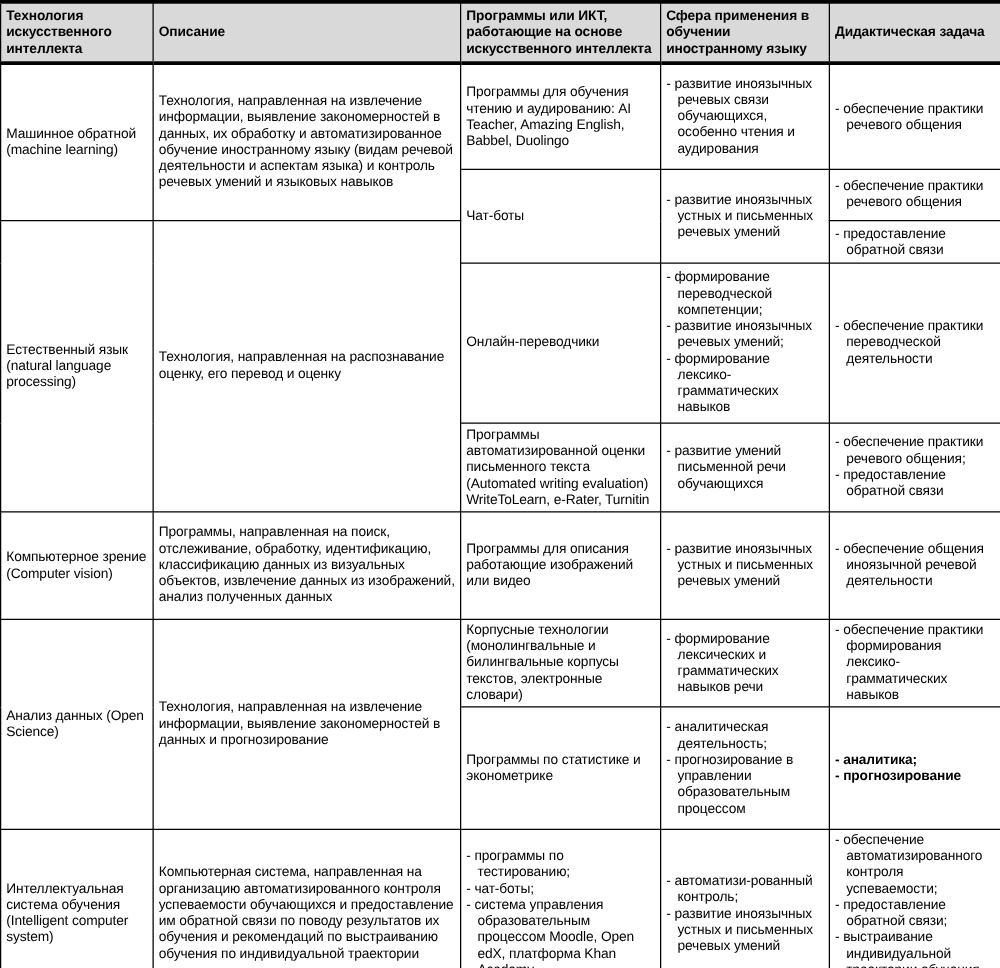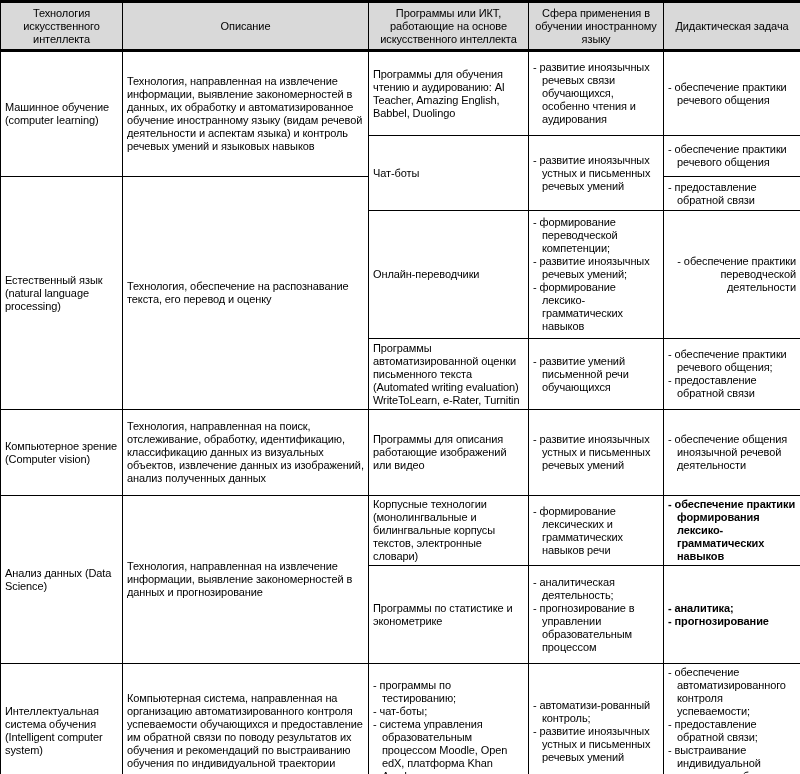--- a/index.html
+++ b/index.html
@@ -24,35 +24,35 @@
   col.c5 { width: 137px; }
   th, td {
     border: 1px solid #000;
     padding: 2px 4px;
     vertical-align: middle;
     overflow: hidden;
     word-wrap: break-word;
   }
   thead th {
     background: #d9d9d9;
-    font-weight: normal;
-    text-align: center;
+    font-weight: bold;
+    text-align: left;
     border-bottom: 3px solid #000;
     height: 42px;
   }
   td { text-align: left; background: #ffffff; }
   .li { padding-left: 9px; text-indent: -9px; margin: 0; }
   
   .h-r1 { height: 79px; }
   .h-r2 { height: 36px; }
   .h-r3 { height: 29px; }
-  .h-r4 { height: 123px; text-align: right; }
+  .h-r4 { height: 123px; }
   .h-r5 { height: 66px; margin-left: 13px; }
   .h-r6 { height: 81px; }
-  .h-r7 { height: 61px; font-weight: bold; }
+  .h-r7 { height: 61px; }
   .h-r8 { height: 93px; font-weight: bold; }
   .h-r9 { height: 120px; }
 </style>
 </head>
 <body>
 
 <div class="wrap">
 <table class="ai-table">
   <colgroup>
         <col class="c1">
@@ -66,21 +66,21 @@
       <th>Технология искусственного интеллекта</th>
       <th>Описание</th>
       <th>Программы или ИКТ, работающие на основе искусственного интеллекта</th>
       <th>Сфера применения в обучении иностранному языку</th>
       <th>Дидактическая задача</th>
     </tr>
   </thead>
   <tbody>
 
     <tr>
-      <td rowspan="2">Машинное обучение (computer learning)</td>
+      <td rowspan="2">Машинное обратной (machine learning)</td>
       <td rowspan="2">Технология, направленная на извлечение информации, выявление закономерностей в данных, их обработку и автоматизированное обучение иностранному языку (видам речевой деятельности и аспектам языка) и контроль речевых умений и языковых навыков</td>
       <td>Программы для обучения чтению и аудированию: AI Teacher, Amazing English, Babbel, Duolingo</td>
       <td>
         <div class="li">- развитие иноязычных речевых связи обучающихся, особенно чтения и аудирования</div>
       </td>
       <td class="h-r1">
         <div class="li">- обеспечение практики речевого общения</div>
       </td>
     </tr>
 
@@ -89,21 +89,21 @@
       <td rowspan="2">
         <div class="li">- развитие иноязычных устных и письменных речевых умений</div>
       </td>
       <td class="h-r2">
         <div class="li">- обеспечение практики речевого общения</div>
       </td>
     </tr>
 
     <tr>
       <td rowspan="3">Естественный язык (natural language processing)</td>
-      <td rowspan="3">Технология, обеспечение на распознавание текста, его перевод и оценку</td>
+      <td rowspan="3">Технология, направленная на распознавание оценку, его перевод и оценку</td>
       <td class="h-r3">
         <div class="li">- предоставление обратной связи</div>
       </td>
     </tr>
 
     <tr>
       <td>Онлайн-переводчики</td>
       <td>
         <div class="li">- формирование переводческой компетенции;</div>
         <div class="li">- развитие иноязычных речевых умений;</div>
@@ -120,32 +120,32 @@
         <div class="li">- развитие умений письменной речи обучающихся</div>
       </td>
       <td class="h-r5">
         <div class="li">- обеспечение практики речевого общения;</div>
         <div class="li">- предоставление обратной связи</div>
       </td>
     </tr>
 
     <tr>
       <td>Компьютерное зрение (Computer vision)</td>
-      <td>Технология, направленная на поиск, отслеживание, обработку, идентификацию, классификацию данных из визуальных объектов, извлечение данных из изображений, анализ полученных данных</td>
+      <td>Программы, направленная на поиск, отслеживание, обработку, идентификацию, классификацию данных из визуальных объектов, извлечение данных из изображений, анализ полученных данных</td>
       <td>Программы для описания работающие изображений или видео</td>
       <td>
         <div class="li">- развитие иноязычных устных и письменных речевых умений</div>
       </td>
       <td class="h-r6">
         <div class="li">- обеспечение общения иноязычной речевой деятельности</div>
       </td>
     </tr>
 
     <tr>
-      <td rowspan="2">Анализ данных (Data Science)</td>
+      <td rowspan="2">Анализ данных (Open Science)</td>
       <td rowspan="2">Технология, направленная на извлечение информации, выявление закономерностей в данных и прогнозирование</td>
       <td>Корпусные технологии (монолингвальные и билингвальные корпусы текстов, электронные словари)</td>
       <td>
         <div class="li">- формирование лексических и грамматических навыков речи</div>
       </td>
       <td class="h-r7">
         <div class="li">- обеспечение практики формирования лексико-грамматических навыков</div>
       </td>
     </tr>
 

